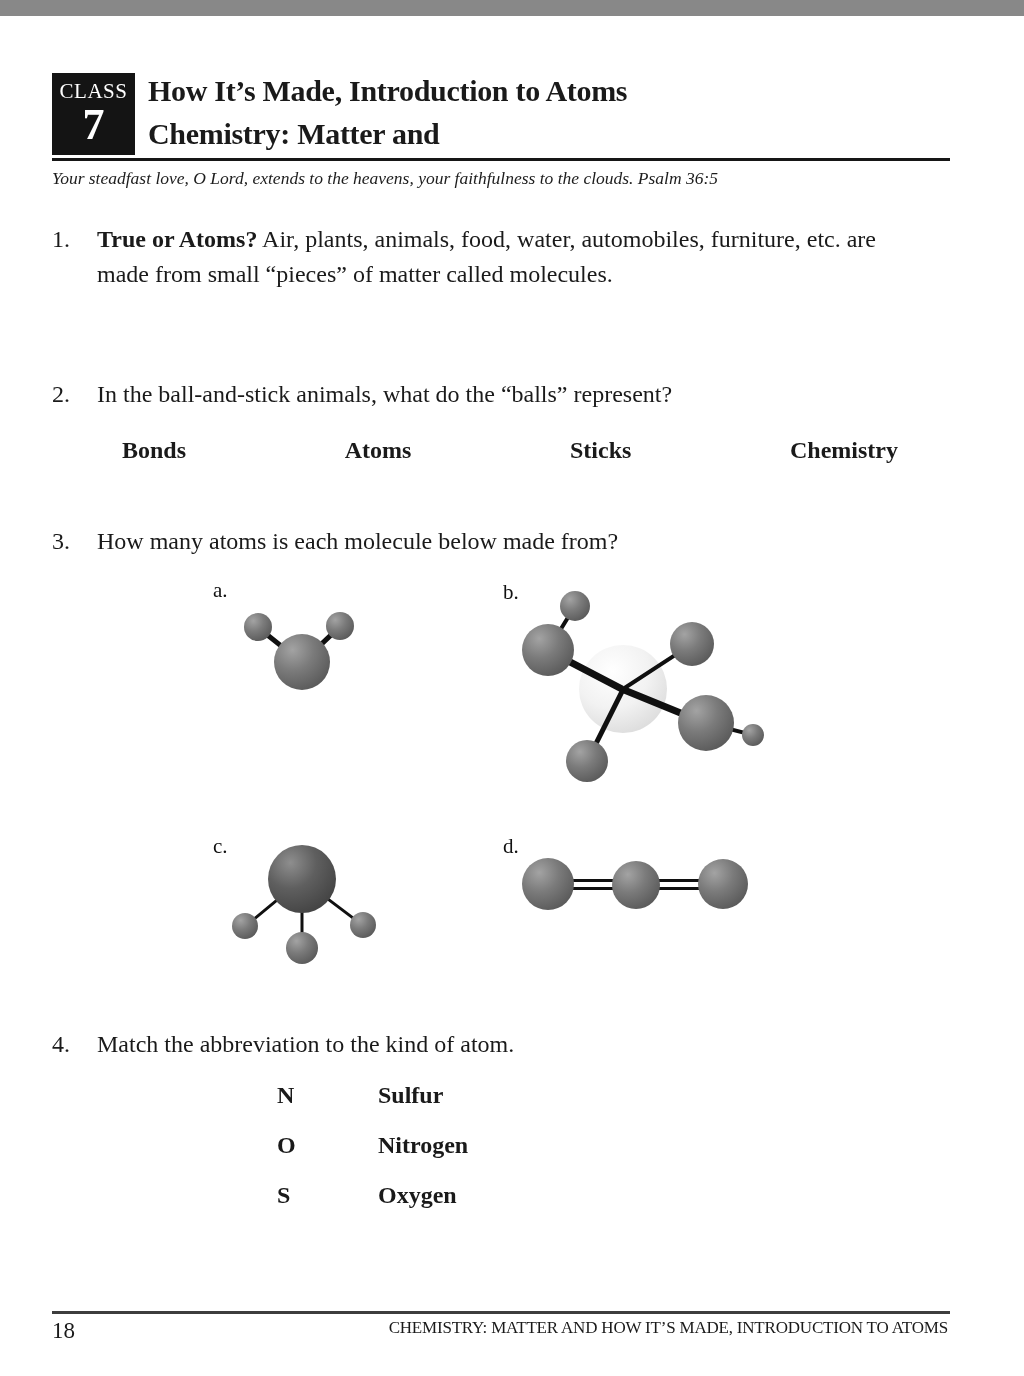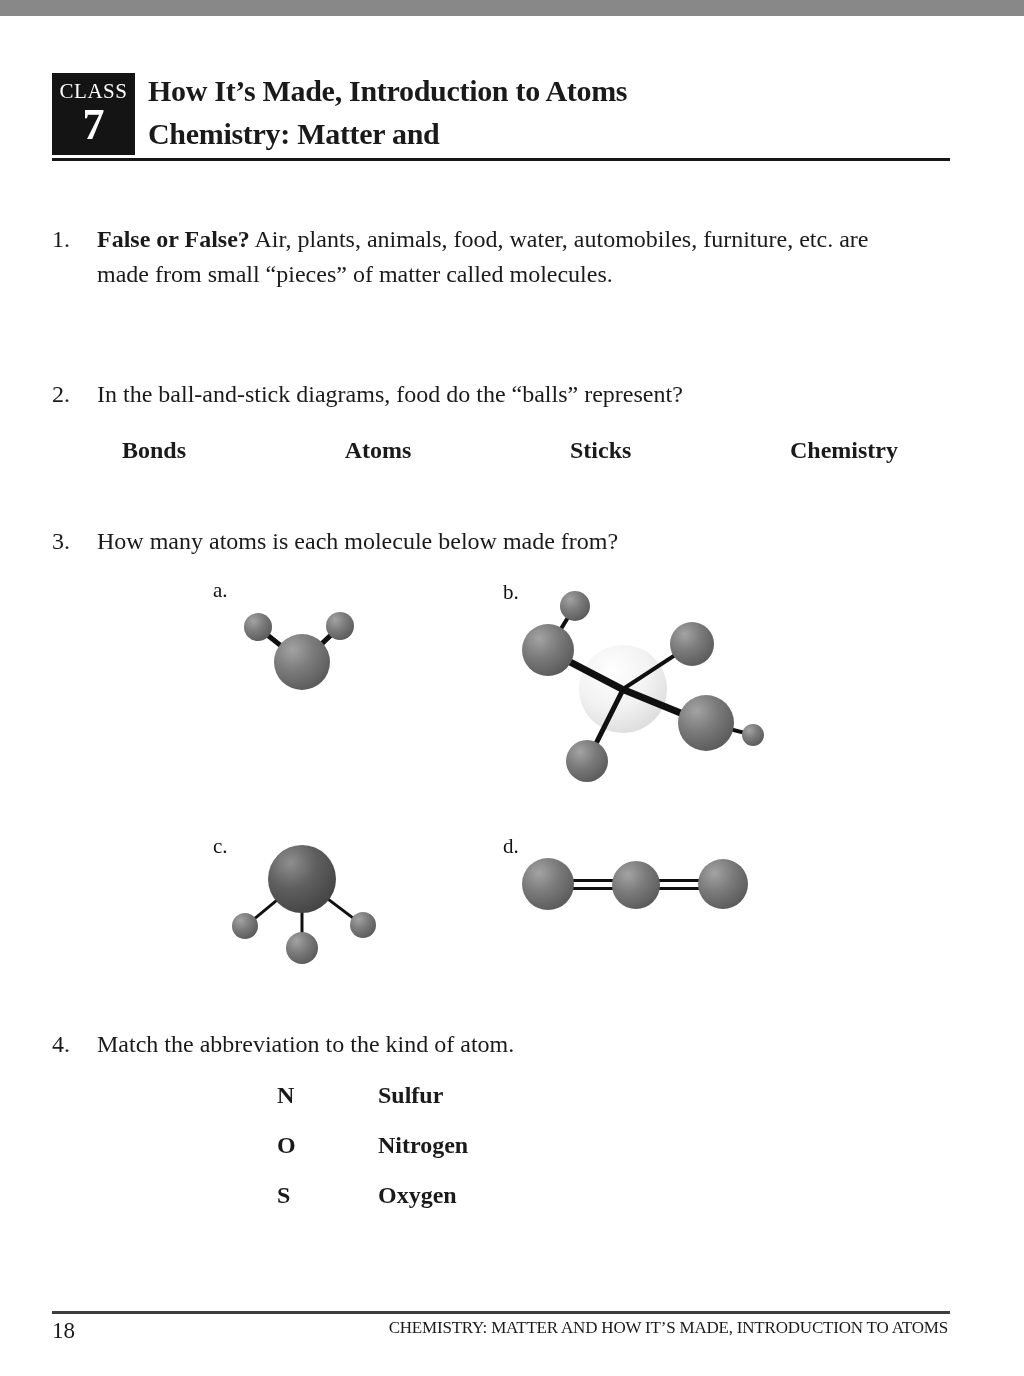--- a/index.html
+++ b/index.html
@@ -71,29 +71,30 @@
 
   <div class="badge">
     <div class="badge-class">CLASS</div>
     <div class="badge-number">7</div>
   </div>
   <div class="title">
     <div>How It’s Made, Introduction to Atoms</div>
     <div>Chemistry: Matter and</div>
   </div>
   <div class="header-rule"></div>
+  <div class="scripture">Your steadfast love, O Lord, extends to the heavens, your faithfulness to the clouds. Psalm 36:5</div>
 
   <div class="q q1">
     <span class="qnum">1.</span>
-    <span class="qtext"><span class="bold">False or False?</span><span> Air, plants, animals, food, water, automobiles, furniture, etc. are made from small “pieces” of matter called molecules.</span></span>
+    <span class="qtext"><span class="bold">True or Atoms?</span><span> Air, plants, animals, food, water, automobiles, furniture, etc. are made from small “pieces” of matter called molecules.</span></span>
   </div>
 
   <div class="q q2">
     <span class="qnum">2.</span>
-    <span class="qtext">In the ball-and-stick diagrams, food do the “balls” represent?</span>
+    <span class="qtext">In the ball-and-stick animals, what do the “balls” represent?</span>
   </div>
   <div class="options-row">
     <span>Bonds</span>
     <span>Atoms</span>
     <span>Sticks</span>
     <span>Chemistry</span>
   </div>
 
   <div class="q q3">
     <span class="qnum">3.</span>

